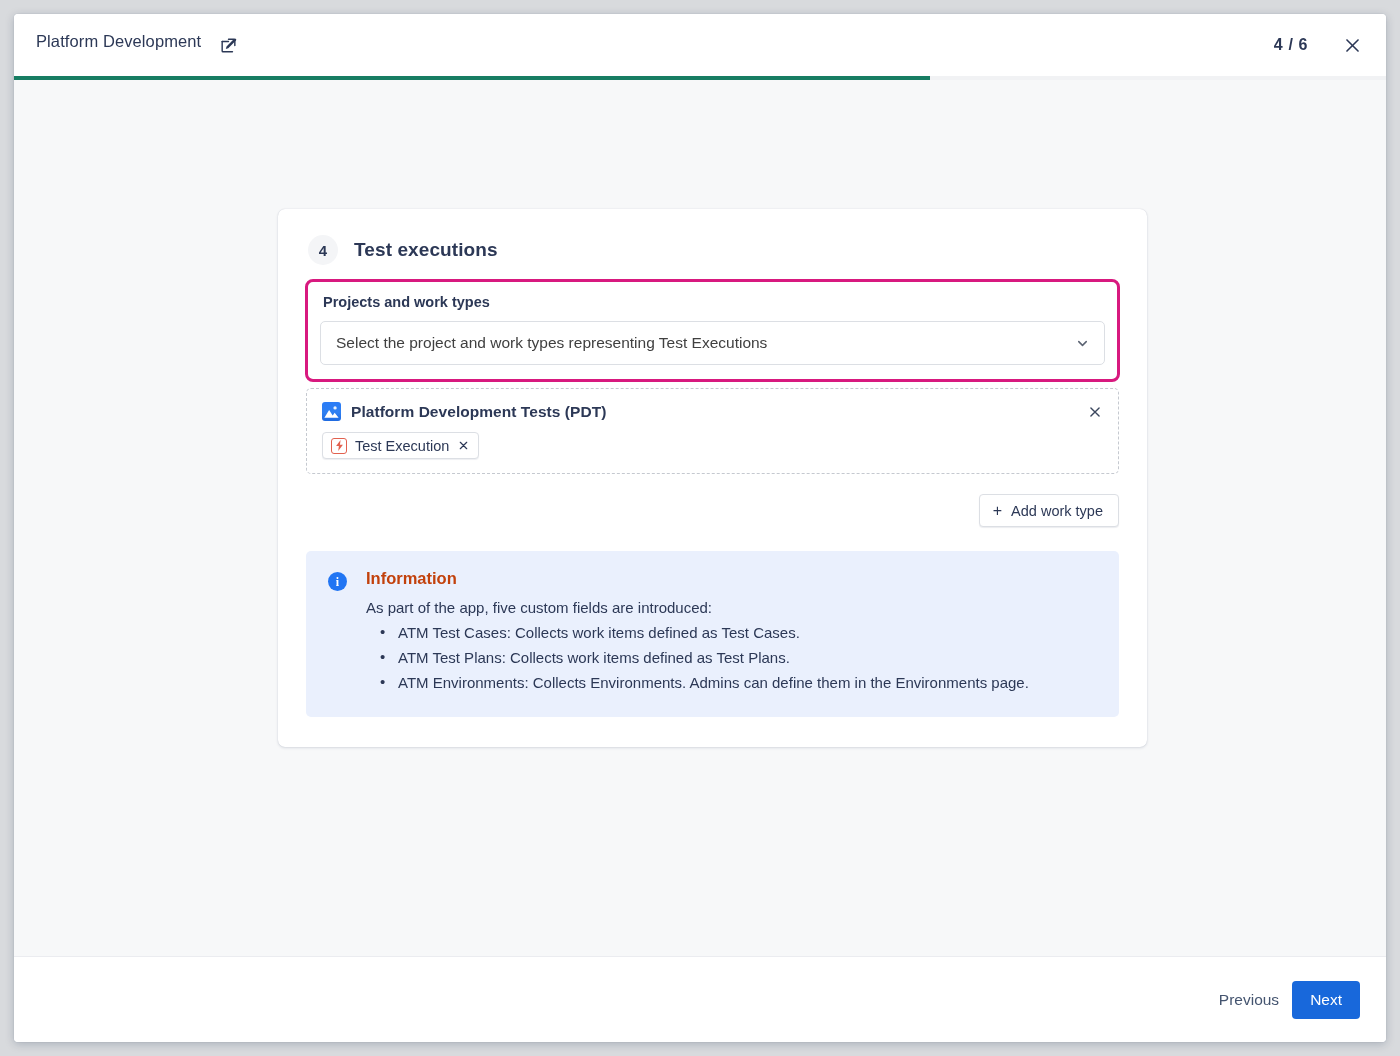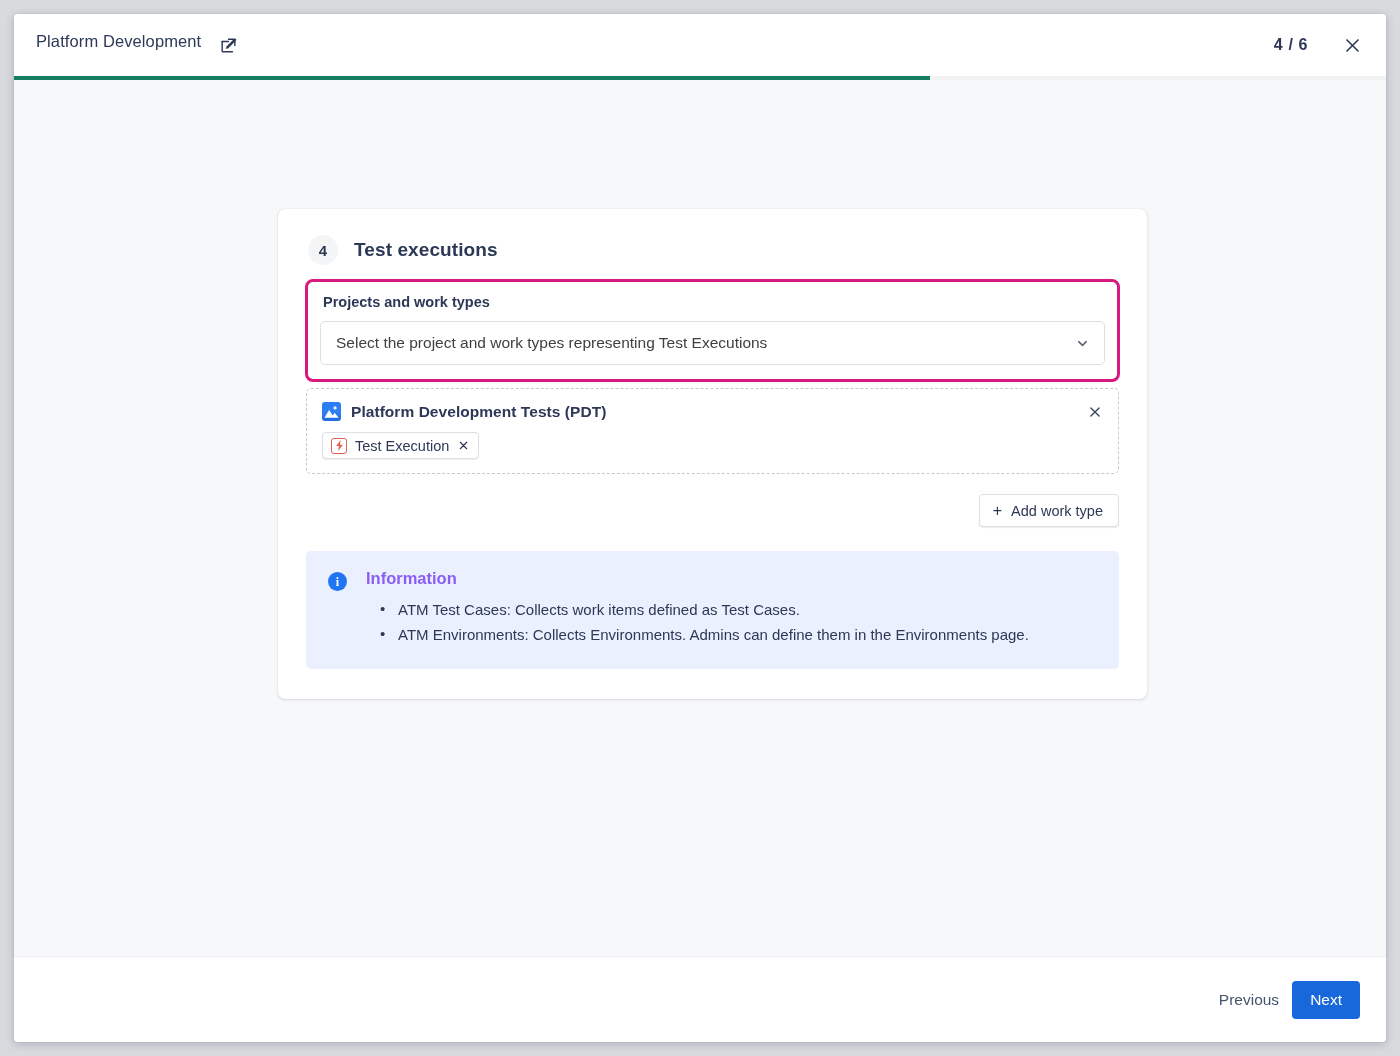--- a/index.html
+++ b/index.html
@@ -279,21 +279,21 @@
     color: #fff;
     font-size: 12px;
     font-weight: bold;
     font-family: "Liberation Serif", serif;
     line-height: 1;
   }
   .info-content { flex: 1 1 auto; }
   .info-title {
     font-size: 16.5px;
     font-weight: bold;
-    color: #8b5cf6;
+    color: #c2410c;
     margin-bottom: 11px;
   }
   .info-lead {
     font-size: 15px;
     color: #2c3856;
     margin-bottom: 6px;
   }
   .info-list { list-style: none; padding-left: 6px; }
   .info-list li {
     font-size: 15px;
@@ -437,22 +437,24 @@
           <span>Add work type</span>
         </button>
       </div>
 
       <div class="info-panel">
         <span class="info-icon">
             <span>i</span>
           </span>
         <div class="info-content">
           <div class="info-title">Information</div>
+          <div class="info-lead">As part of the app, five custom fields are introduced:</div>
           <ul class="info-list">
             <li>ATM Test Cases: Collects work items defined as Test Cases.</li>
+            <li>ATM Test Plans: Collects work items defined as Test Plans.</li>
             <li>ATM Environments: Collects Environments. Admins can define them in the Environments page.</li>
           </ul>
         </div>
       </div>
 
     </div>
   </div>
 
   <div class="modal-footer">
     <button class="btn-subtle">Previous</button>

